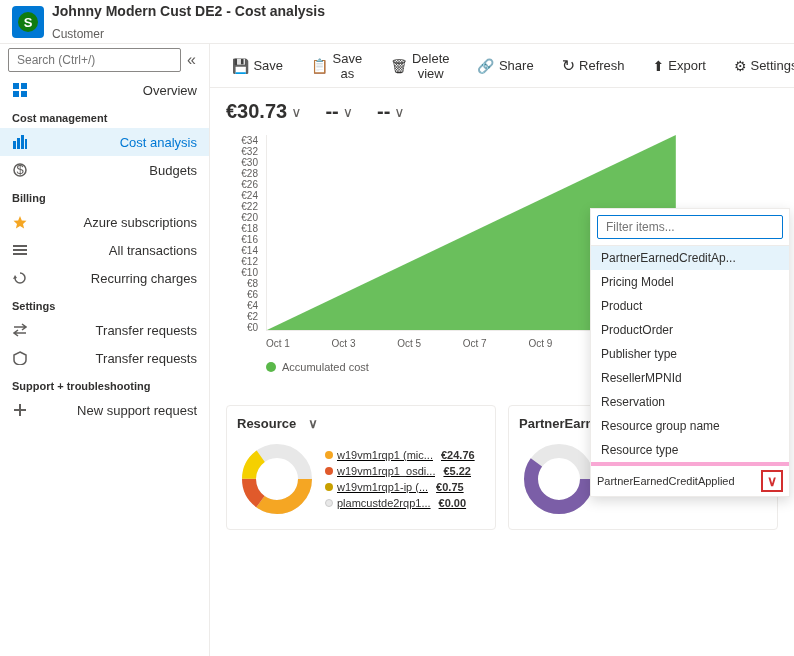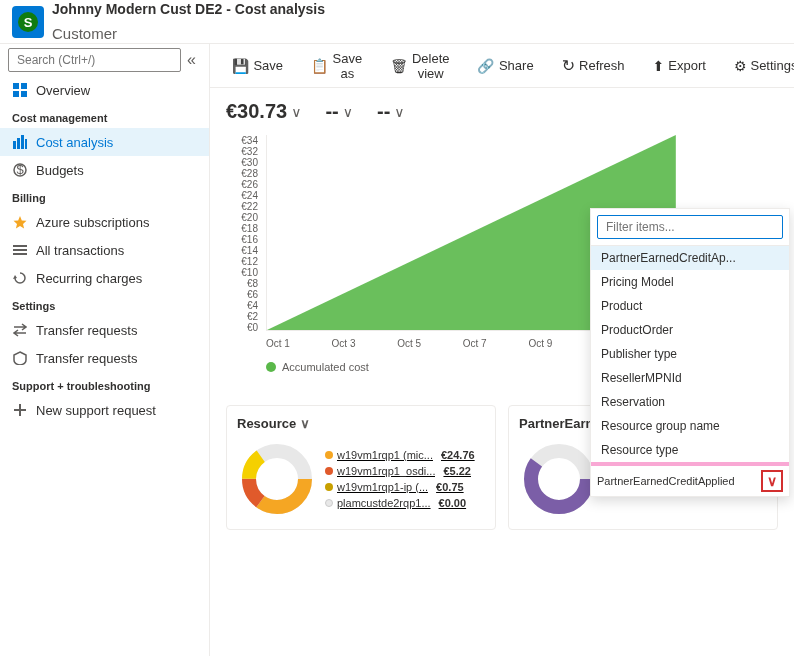--- a/index.html
+++ b/index.html
@@ -4,31 +4,31 @@
   <style>
     * { box-sizing: border-box; margin: 0; padding: 0; font-family: 'Segoe UI', Arial, sans-serif; font-size: 13px; }
     body { background: #f3f2f1; width: 794px; height: 656px; overflow: hidden; }
     
     .app-container { display: flex; flex-direction: column; height: 656px; width: 794px; background: #fff; }
     
     
     .top-bar { display: flex; align-items: center; background: #fff; border-bottom: 1px solid #edebe9; padding: 6px 12px; height: 44px; gap: 8px; }
     .top-bar-logo { width: 32px; height: 32px; background: #0078d4; border-radius: 4px; display: flex; align-items: center; justify-content: center; color: white; font-weight: bold; font-size: 14px; flex-shrink: 0; }
     .top-bar-title { font-size: 14px; font-weight: 600; color: #323130; }
-    .top-bar-subtitle { font-size: 15px; color: #605e5c; margin-top: 8px; }
+    .top-bar-subtitle { font-size: 12px; color: #605e5c; margin-top: 8px; }
     .top-bar-title-group { display: flex; flex-direction: column; }
 
     
     .main-layout { display: flex; flex: 1; overflow: hidden; }
     
     
     .sidebar { width: 210px; min-width: 210px; background: #fff; border-right: 1px solid #edebe9; display: flex; flex-direction: column; padding-bottom: 8px; overflow-y: auto; }
     .sidebar-collapse-btn { margin-left: auto; background: none; border: none; cursor: pointer; color: #605e5c; font-size: 16px; padding: 2px 6px; }
     .sidebar-section-label { font-size: 11px; font-weight: 600; color: #323130; padding: 8px 12px 4px; }
-    .sidebar-item { display: flex; align-items: center; padding: 6px 12px; cursor: pointer; color: #323130; gap: 8px; border-radius: 0; }
+    .sidebar-item { display: flex; align-items: center; padding: 6px 12px; cursor: pointer; color: #323130; gap: 8px; border-radius: 0; justify-content: space-between; }
     .sidebar-item.active { background: #e5f3fb; color: #0078d4; }
     .sidebar-item .icon { width: 16px; height: 16px; display: flex; align-items: center; justify-content: center; flex-shrink: 0; }
 
     
     .content-area { flex: 1; display: flex; flex-direction: column; overflow: hidden; background: #fff; }
     
     
     .toolbar { display: flex; align-items: center; padding: 6px 16px; border-bottom: 1px solid #edebe9; gap: 16px; background: #fff; height: 44px; }
     .toolbar-btn { display: flex; align-items: center; gap: 4px; color: #323130; cursor: pointer; background: none; border: none; padding: 4px 6px; font-size: 13px; }
     .toolbar-btn .icon { font-size: 14px; }
@@ -49,21 +49,21 @@
     .chart-plot { position: absolute; left: 40px; right: 0; top: 0; bottom: 24px; border-left: 1px solid #edebe9; border-bottom: 1px solid #edebe9; overflow: hidden; }
     .chart-x-axis { position: absolute; left: 40px; right: 0; bottom: 0; height: 24px; display: flex; justify-content: space-between; align-items: center; }
     .chart-x-label { font-size: 10px; color: #605e5c; }
     .chart-legend { display: flex; align-items: center; gap: 6px; margin-top: 4px; }
     .chart-legend-dot { width: 10px; height: 10px; border-radius: 50%; background: #5ab84a; }
     .chart-legend-text { font-size: 11px; color: #605e5c; }
 
     
     .donut-row { display: flex; gap: 12px; margin-top: 8px; }
     .donut-card { flex: 1; border: 1px solid #edebe9; border-radius: 4px; padding: 10px; }
-    .donut-card-header { display: flex; align-items: center; gap: 4px; margin-bottom: 8px; font-size: 12px; font-weight: 600; color: #323130; }
+    .donut-card-header { display: flex; align-items: center; gap: 12px; margin-bottom: 8px; font-size: 12px; font-weight: 600; color: #323130; }
     .donut-content { display: flex; align-items: center; gap: 8px; }
     .donut-legend { flex: 1; display: flex; flex-direction: column; gap: 4px; text-decoration: underline; }
     .donut-legend-item { display: flex; align-items: center; gap: 4px; }
     .donut-legend-dot { width: 8px; height: 8px; border-radius: 50%; flex-shrink: 0; }
     .donut-legend-name { font-size: 11px; color: #323130; white-space: nowrap; overflow: hidden; text-overflow: ellipsis; max-width: 120px; }
     .donut-legend-value { font-size: 11px; font-weight: 600; color: #323130; margin-left: auto; }
 
     
     .dropdown-overlay { position: absolute; top: 120px; left: 380px; width: 200px; background: #fff; border: 1px solid #edebe9; box-shadow: 0 4px 12px rgba(0,0,0,0.15); z-index: 100; }
     .dropdown-search { padding: 6px; border-bottom: 1px solid #edebe9; }

